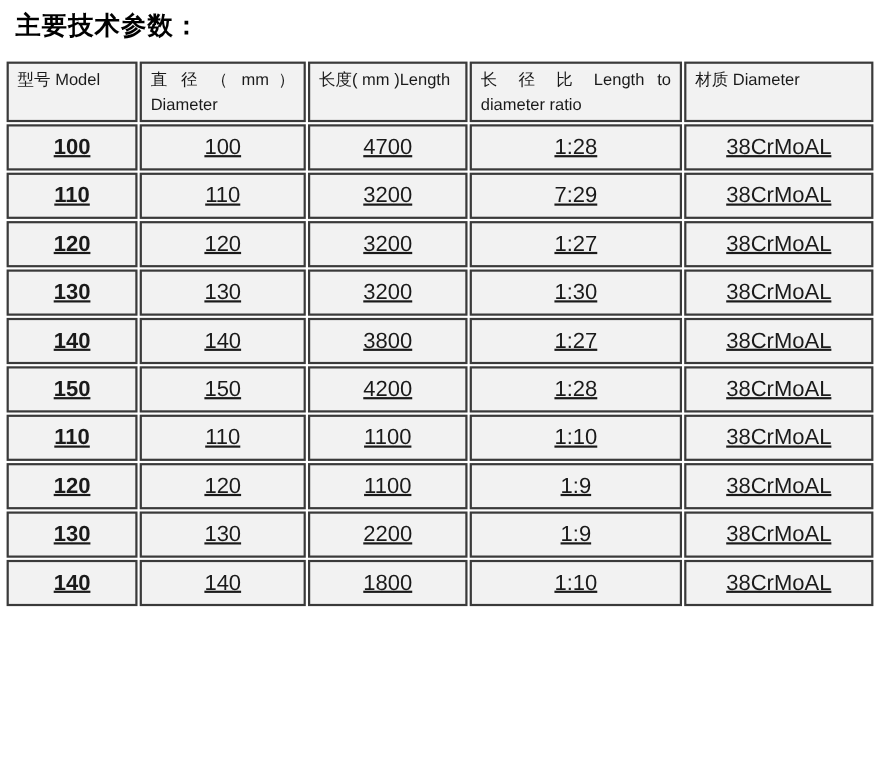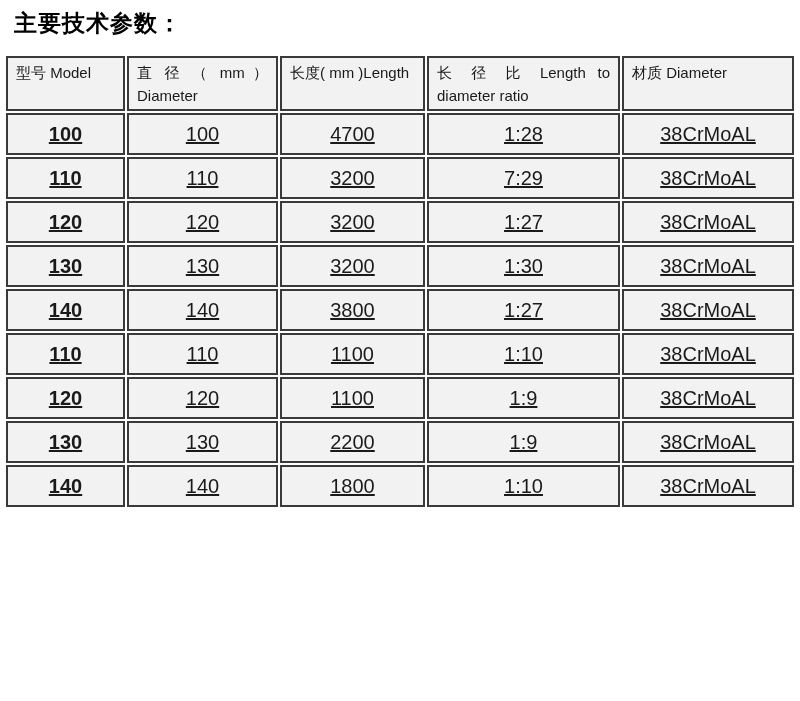--- a/index.html
+++ b/index.html
@@ -133,20 +133,27 @@
         <td>38CrMoAL</td>
       </tr>
       <tr>
         <td class="model">140</td>
         <td>140</td>
         <td>3800</td>
         <td>1:27</td>
         <td>38CrMoAL</td>
       </tr>
       <tr>
+        <td class="model">150</td>
+        <td>150</td>
+        <td>4200</td>
+        <td>1:28</td>
+        <td>38CrMoAL</td>
+      </tr>
+      <tr>
         <td class="model">110</td>
         <td>110</td>
         <td>1100</td>
         <td>1:10</td>
         <td>38CrMoAL</td>
       </tr>
       <tr>
         <td class="model">120</td>
         <td>120</td>
         <td>1100</td>

